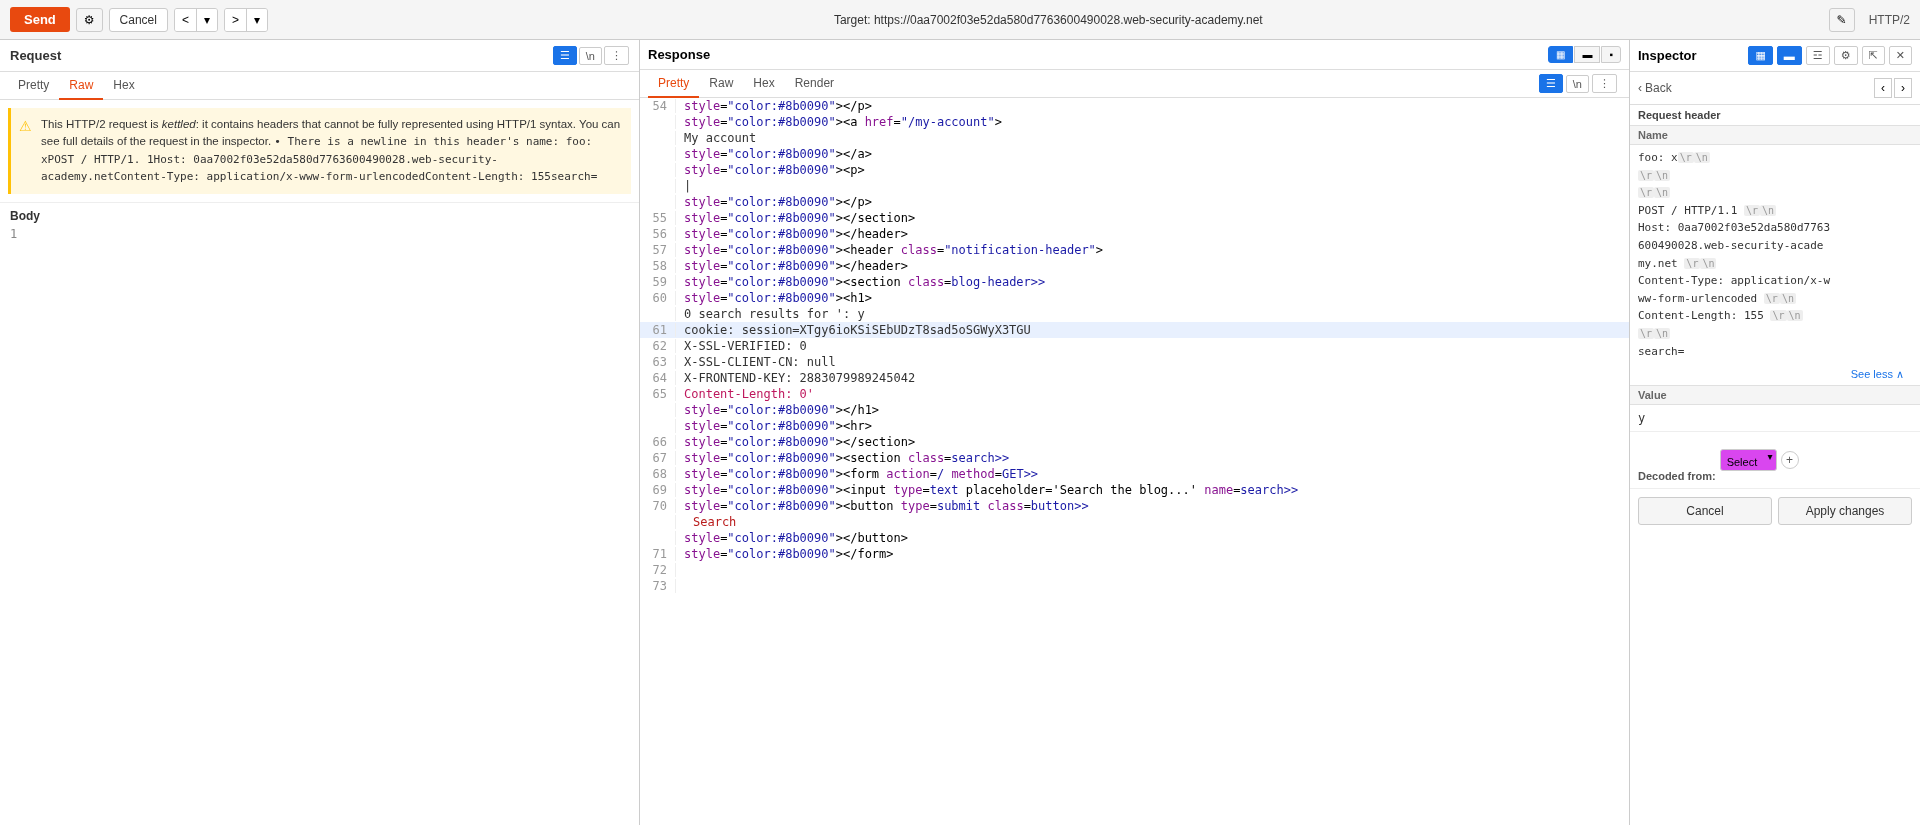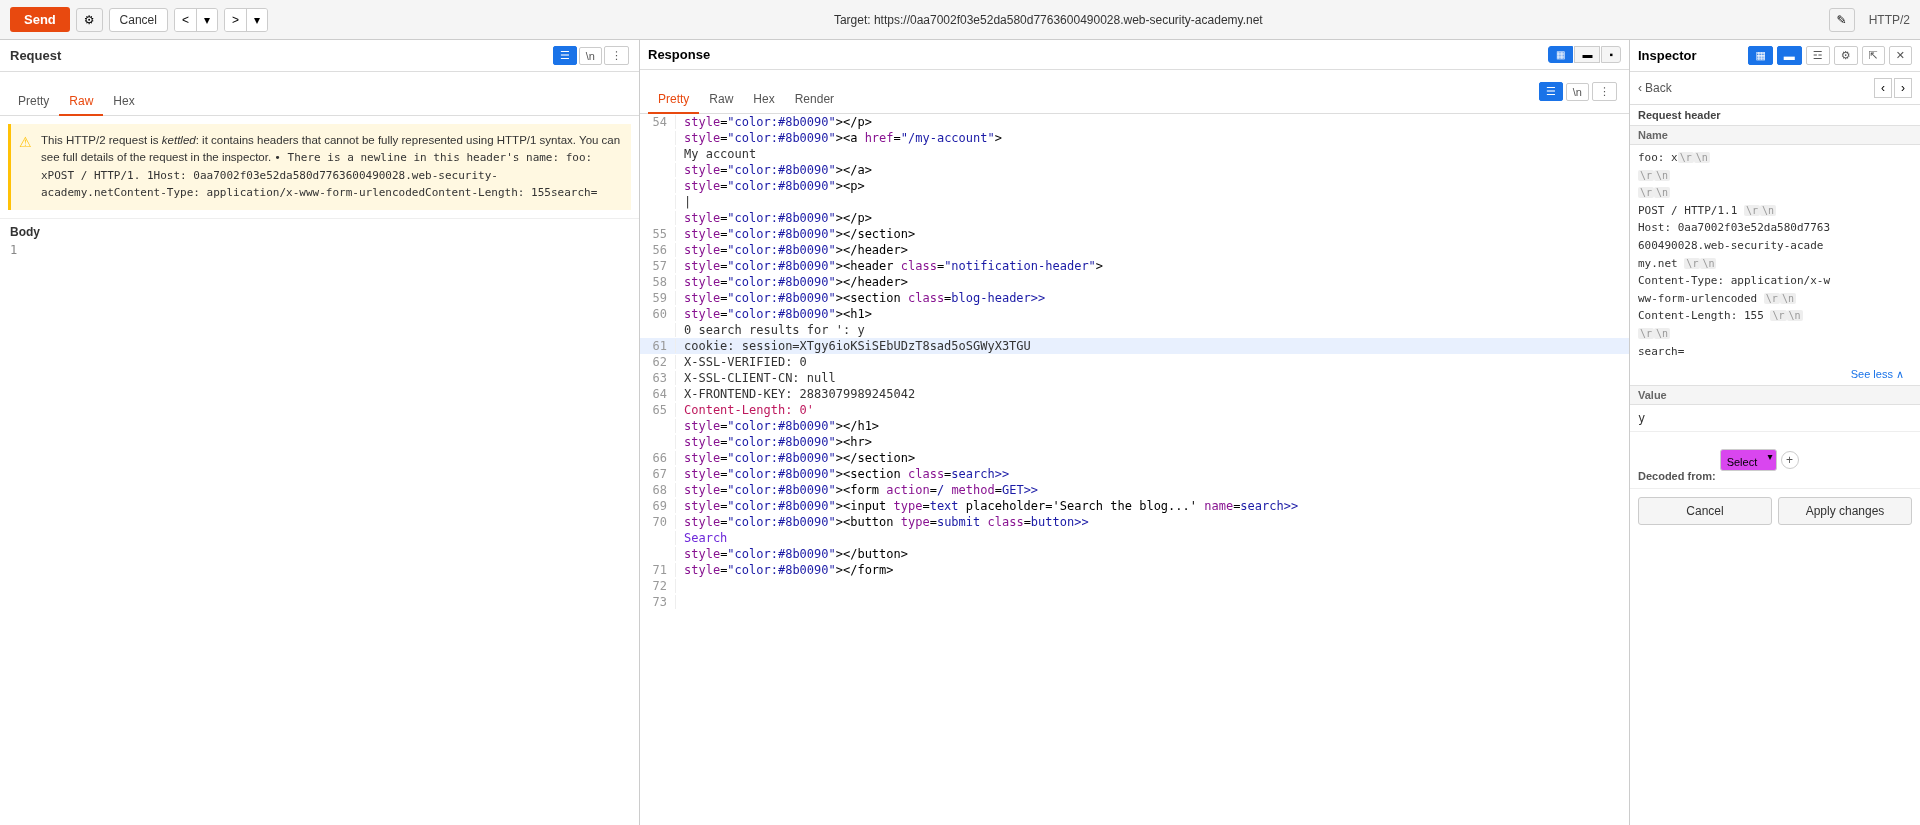--- a/index.html
+++ b/index.html
@@ -73,21 +73,21 @@
       margin-left: auto; display: flex; align-items: center; gap: 4px;
     }
 
     
     .tabs {
       display: flex; border-bottom: 1px solid #ddd; padding: 0 8px;
       background: white;
     }
     .tab {
       padding: 6px 10px; cursor: pointer; color: #555; font-size: 12px;
-      border-bottom: 2px solid transparent; margin-bottom: -1px; margin-top: 16px;
+      border-bottom: 2px solid transparent; margin-bottom: -1px;
     }
     .tab.active { color: #e8490f; border-bottom: 2px solid #e8490f; font-weight: 500; }
 
     
     .warning-box {
       background: #fff8e1; border-left: 3px solid #ffc107;
       padding: 8px 10px 8px 30px; margin: 8px; font-size: 11.5px;
       color: #333; line-height: 1.5; position: relative;
     }
     .warning-icon {
@@ -384,21 +384,21 @@
         <div class="code-line">
           <span class="line-num">69</span>
           <span>            <span <span="" style="color:#881391">style</span>=<span style="color:#1a1aa6">"color:#8b0090"</span>&gt;&lt;input <span style="color:#881391">type</span>=<span style="color:#1a1aa6">text</span> placeholder='Search the blog...' <span style="color:#881391">name</span>=<span style="color:#1a1aa6">search&gt;&gt;</span></span>
         </div>
         <div class="code-line">
           <span class="line-num">70</span>
           <span>            <span <span="" style="color:#881391">style</span>=<span style="color:#1a1aa6">"color:#8b0090"</span>&gt;&lt;button <span style="color:#881391">type</span>=<span style="color:#1a1aa6">submit</span> <span style="color:#881391">class</span>=<span style="color:#1a1aa6">button&gt;&gt;</span></span>
         </div>
         <div class="code-line">
           <span class="line-num"></span>
-          <span style="color: #6d28d9;">                Search</span>
+          <span style="color: #b91c1c; margin-left: 9px;">                Search</span>
         </div>
         <div class="code-line">
           <span class="line-num"></span>
           <span>            <span <span="" style="color:#881391">style</span>=<span style="color:#1a1aa6">"color:#8b0090"</span>&gt;&lt;/button&gt;</span>
         </div>
         <div class="code-line">
           <span class="line-num">71</span>
           <span>        <span <span="" style="color:#881391">style</span>=<span style="color:#1a1aa6">"color:#8b0090"</span>&gt;&lt;/form&gt;</span>
         </div>
         <div class="code-line">

